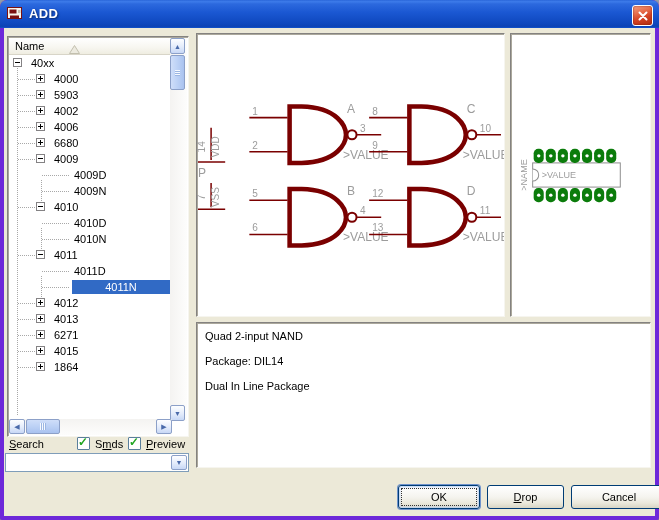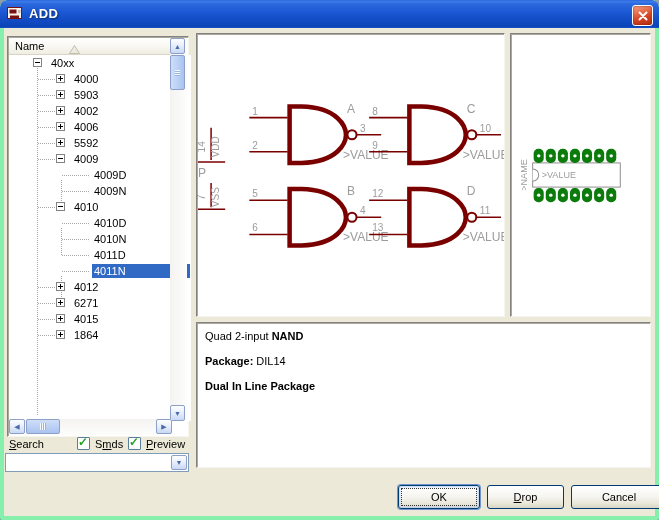--- a/index.html
+++ b/index.html
@@ -1,39 +1,39 @@
 <!DOCTYPE html>
 <html style="--sel: #316ac5; --ann: #9c9c9c;"><head>
 <meta charset="utf-8">
 <style>
   html,body{margin:0;padding:0;background:#9aa5b1;font-family:"Liberation Sans",sans-serif;}
   *{box-sizing:border-box;}
-  .dialog{position:relative;width:659px;height:520px;background:#86efac;border-radius:7px 7px 2px 2px;overflow:hidden;
+  .dialog{position:relative;width:659px;height:520px;background:#6d28d9;border-radius:7px 7px 2px 2px;overflow:hidden;
     box-shadow:0 2px 6px rgba(0,0,0,.4);}
   
   .titlebar{position:absolute;left:0;top:0;right:0;height:28px;border-radius:7px 7px 0 0;
     background:linear-gradient(180deg,#2a66d9 0%,#3d7bea 6%,#2c69de 14%,#1a57d2 45%,#0e47bd 85%,#0c42b4 94%,#1053cd 100%);}
   .title-text{position:absolute;left:29px;top:6px;color:#fff;font-weight:bold;font-size:13px;
     text-shadow:1px 1px 2px #0a2a6a;letter-spacing:.3px;}
   .app-icon{position:absolute;left:7px;top:6px;width:16px;height:16px;}
   .close-btn{position:absolute;right:6px;top:5px;width:21px;height:21px;border:1px solid #fff;border-radius:3px;
     background:linear-gradient(160deg,#f3a183 0%,#e66c4a 35%,#d34224 60%,#b02c10 100%);
     display:flex;align-items:center;justify-content:center;box-shadow:inset 0 0 2px #7e1a06;cursor:pointer;}
   
   .client{position:absolute;left:4px;right:4px;top:28px;bottom:4px;background:#ece9d8;}
   .sunken{background:#fff;border:1px solid;border-color:#848280 #f6f5ef #f6f5ef #848280;box-shadow:inset 1px 1px 0 #aba89c;}
   
   .tree-panel{position:absolute;left:3px;top:8px;width:182px;height:401px;}
   .tree-header{position:absolute;left:1px;top:1px;width:162px;height:17px;font-size:11px;line-height:17px;padding-left:6px;
     background:linear-gradient(180deg,#ffffff 0%,#f7f6f0 60%,#efede1 100%);border-right:1px solid #d8d5c8;border-bottom:1px solid #d8d5c8;color:#000;cursor:pointer;}
   .sort-tri{position:absolute;left:60px;top:4px;}
-  .tree-rows{position:absolute;left:1px;top:18px;width:162px;height:366px;overflow:hidden;background:#fff;margin-left:20px;}
+  .tree-rows{position:absolute;left:1px;top:18px;width:162px;height:366px;overflow:hidden;background:#fff;}
   .trow{position:relative;height:16px;font-size:11px;cursor:pointer;}
   .tlabel{position:absolute;top:1px;height:14px;line-height:14px;padding:0 2px;white-space:nowrap;color:#000;}
-  .tlabel.sel{background:var(--sel);color:#fff;right:1px;}
+  .tlabel.sel{background:var(--sel);color:#fff;right:1px;text-align:center;}
   .tbox{position:absolute;top:3px;width:9px;height:9px;background:#fff;border:1px solid #848284;}
   .tb-h{position:absolute;left:1px;top:3px;width:5px;height:1px;background:#000;}
   .tb-v{position:absolute;left:3px;top:1px;width:1px;height:5px;background:#000;}
   .dotv{position:absolute;width:1px;background:repeating-linear-gradient(to bottom,#a8a8a8 0 1px,transparent 1px 2px);}
   .doth{position:absolute;height:1px;background:repeating-linear-gradient(to right,#a8a8a8 0 1px,transparent 1px 2px);}
   
   .vscroll{position:absolute;right:1px;top:1px;width:17px;height:383px;background:linear-gradient(90deg,#f4f3f1,#fdfdfc);}
   .hscroll{position:absolute;left:1px;bottom:1px;height:16px;width:163px;background:linear-gradient(180deg,#f4f3f1,#fdfdfc);}
   .sb-btn{position:absolute;background:linear-gradient(180deg,#fdfeff 0%,#e4ecfb 55%,#c8d8f6 100%);
     border:1px solid #8ca0c8;border-radius:2px;color:#4a6aaa;display:flex;align-items:center;justify-content:center;
@@ -54,21 +54,21 @@
   .combo{position:absolute;left:1px;top:425px;width:184px;height:19px;background:#fff;border:1px solid #7f9db9;}
   .combo input{position:absolute;left:1px;top:1px;width:162px;height:15px;border:none;outline:none;font-size:11px;font-family:"Liberation Sans",sans-serif;}
   .combo-btn{position:absolute;right:1px;top:1px;bottom:1px;width:16px;border:1px solid #8ca0c8;border-radius:2px;
     background:linear-gradient(180deg,#fdfeff 0%,#e4ecfb 55%,#c8d8f6 100%);color:#4a6aaa;font-size:7px;
     display:flex;align-items:center;justify-content:center;cursor:pointer;}
   
   .symbol-panel{position:absolute;left:192px;top:5px;width:309px;height:284px;}
   .package-panel{position:absolute;left:506px;top:5px;width:141px;height:284px;}
   .desc-panel{position:absolute;left:192px;top:294px;width:455px;height:146px;padding:7px 8px;font-size:11px;color:#000;}
   .desc-line{height:25px;}
-  .desc-line b{font-weight:bold;}
+  .desc-line b{font-weight:normal;}
   svg text{font-family:"Liberation Sans",sans-serif;}
   .ann{fill:var(--ann);font-size:10px;}
   .ann-big{fill:var(--ann);font-size:12px;}
   
   .xp-btn{position:absolute;top:457px;height:24px;border:1px solid #003c74;border-radius:3px;font-size:11px;color:#000;
     background:linear-gradient(180deg,#ffffff 0%,#f5f4ef 50%,#eae8db 78%,#d8d5c4 100%);cursor:pointer;
     font-family:"Liberation Sans",sans-serif;}
   .xp-btn.default{box-shadow:0 0 0 1px #6f93cc, inset 0 0 2px 1px #bcd2f5;outline:1px dotted #333;outline-offset:-4px;}
 </style>
 </head>
@@ -145,21 +145,21 @@
               <span class="tb-v"></span>
             </span>
             <span class="tlabel" style="left:43px">4006</span>
           </div>
           <div class="trow">
             <span class="doth" style="left:9px;top:8px;width:17px"></span>
             <span class="tbox" style="left:27px">
               <span class="tb-h"></span>
               <span class="tb-v"></span>
             </span>
-            <span class="tlabel" style="left:43px">5592</span>
+            <span class="tlabel" style="left:43px">6680</span>
           </div>
           <div class="trow">
             <span class="doth" style="left:9px;top:8px;width:17px"></span>
             <span class="tbox" style="left:27px">
               <span class="tb-h"></span>
             </span>
             <span class="tlabel" style="left:43px">4009</span>
           </div>
           <div class="trow">
             <span class="doth" style="left:33px;top:8px;width:28px"></span>
@@ -178,34 +178,49 @@
           </div>
           <div class="trow">
             <span class="doth" style="left:33px;top:8px;width:28px"></span>
             <span class="tlabel" style="left:63px">4010D</span>
           </div>
           <div class="trow">
             <span class="doth" style="left:33px;top:8px;width:28px"></span>
             <span class="tlabel" style="left:63px">4010N</span>
           </div>
           <div class="trow">
+            <span class="doth" style="left:9px;top:8px;width:17px"></span>
+            <span class="tbox" style="left:27px">
+              <span class="tb-h"></span>
+            </span>
+            <span class="tlabel" style="left:43px">4011</span>
+          </div>
+          <div class="trow">
             <span class="doth" style="left:33px;top:8px;width:28px"></span>
             <span class="tlabel" style="left:63px">4011D</span>
           </div>
           <div class="trow">
             <span class="doth" style="left:33px;top:8px;width:28px"></span>
             <span class="tlabel sel" style="left:63px">4011N</span>
           </div>
           <div class="trow">
             <span class="doth" style="left:9px;top:8px;width:17px"></span>
             <span class="tbox" style="left:27px">
               <span class="tb-h"></span>
               <span class="tb-v"></span>
             </span>
             <span class="tlabel" style="left:43px">4012</span>
+          </div>
+          <div class="trow">
+            <span class="doth" style="left:9px;top:8px;width:17px"></span>
+            <span class="tbox" style="left:27px">
+              <span class="tb-h"></span>
+              <span class="tb-v"></span>
+            </span>
+            <span class="tlabel" style="left:43px">4013</span>
           </div>
           <div class="trow">
             <span class="doth" style="left:9px;top:8px;width:17px"></span>
             <span class="tbox" style="left:27px">
               <span class="tb-h"></span>
               <span class="tb-v"></span>
             </span>
             <span class="tlabel" style="left:43px">6271</span>
           </div>
           <div class="trow">

